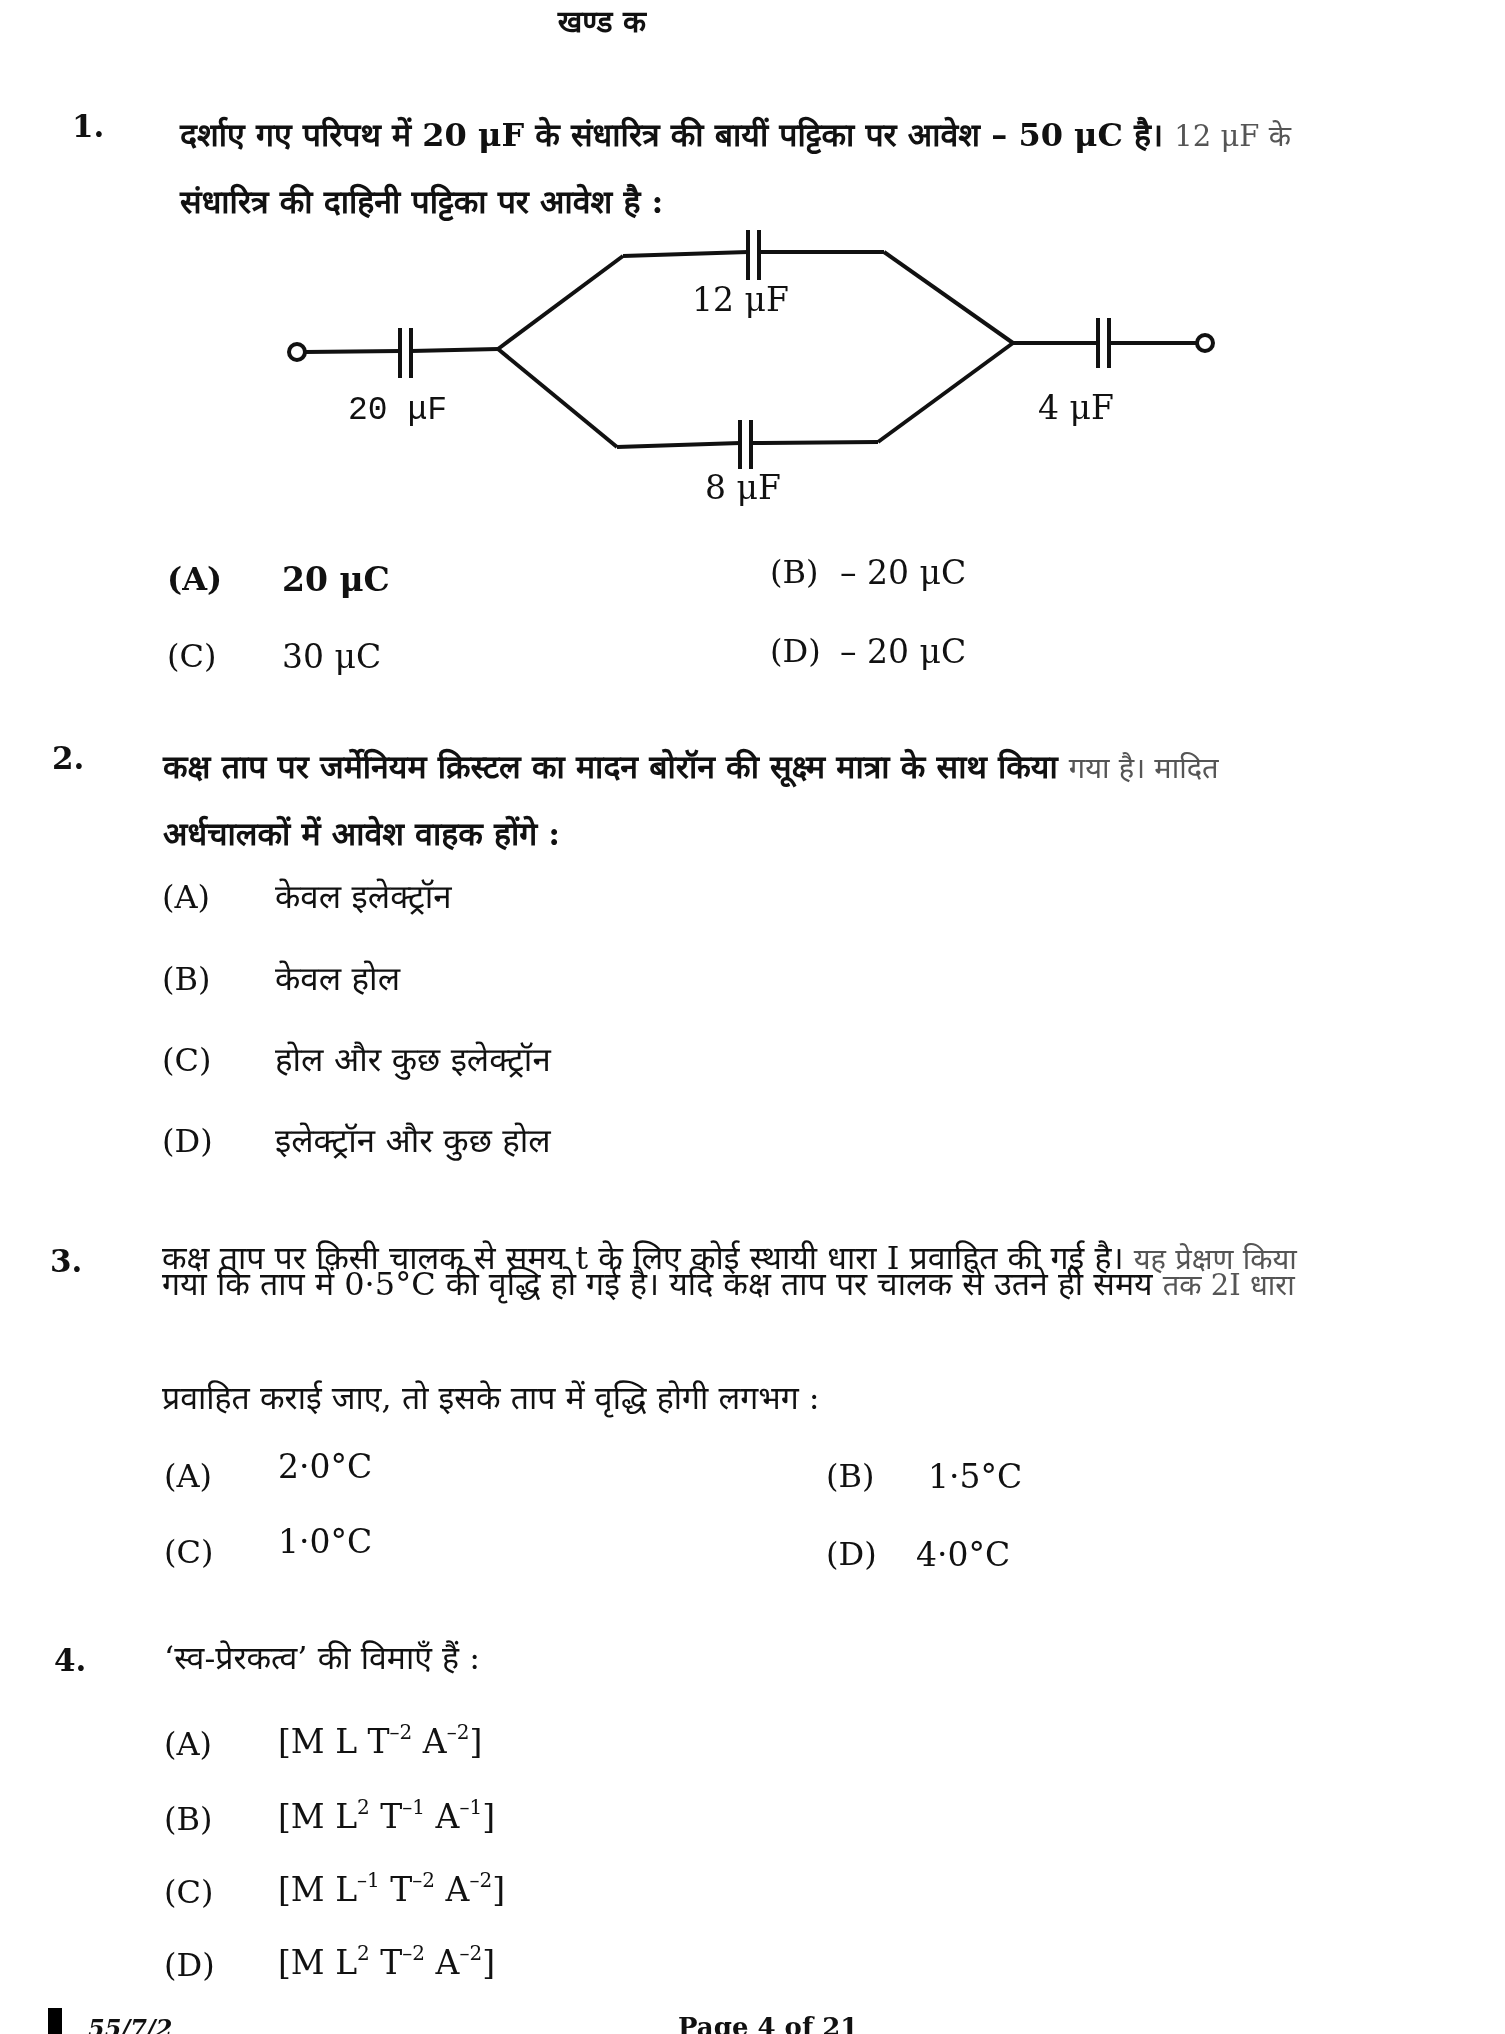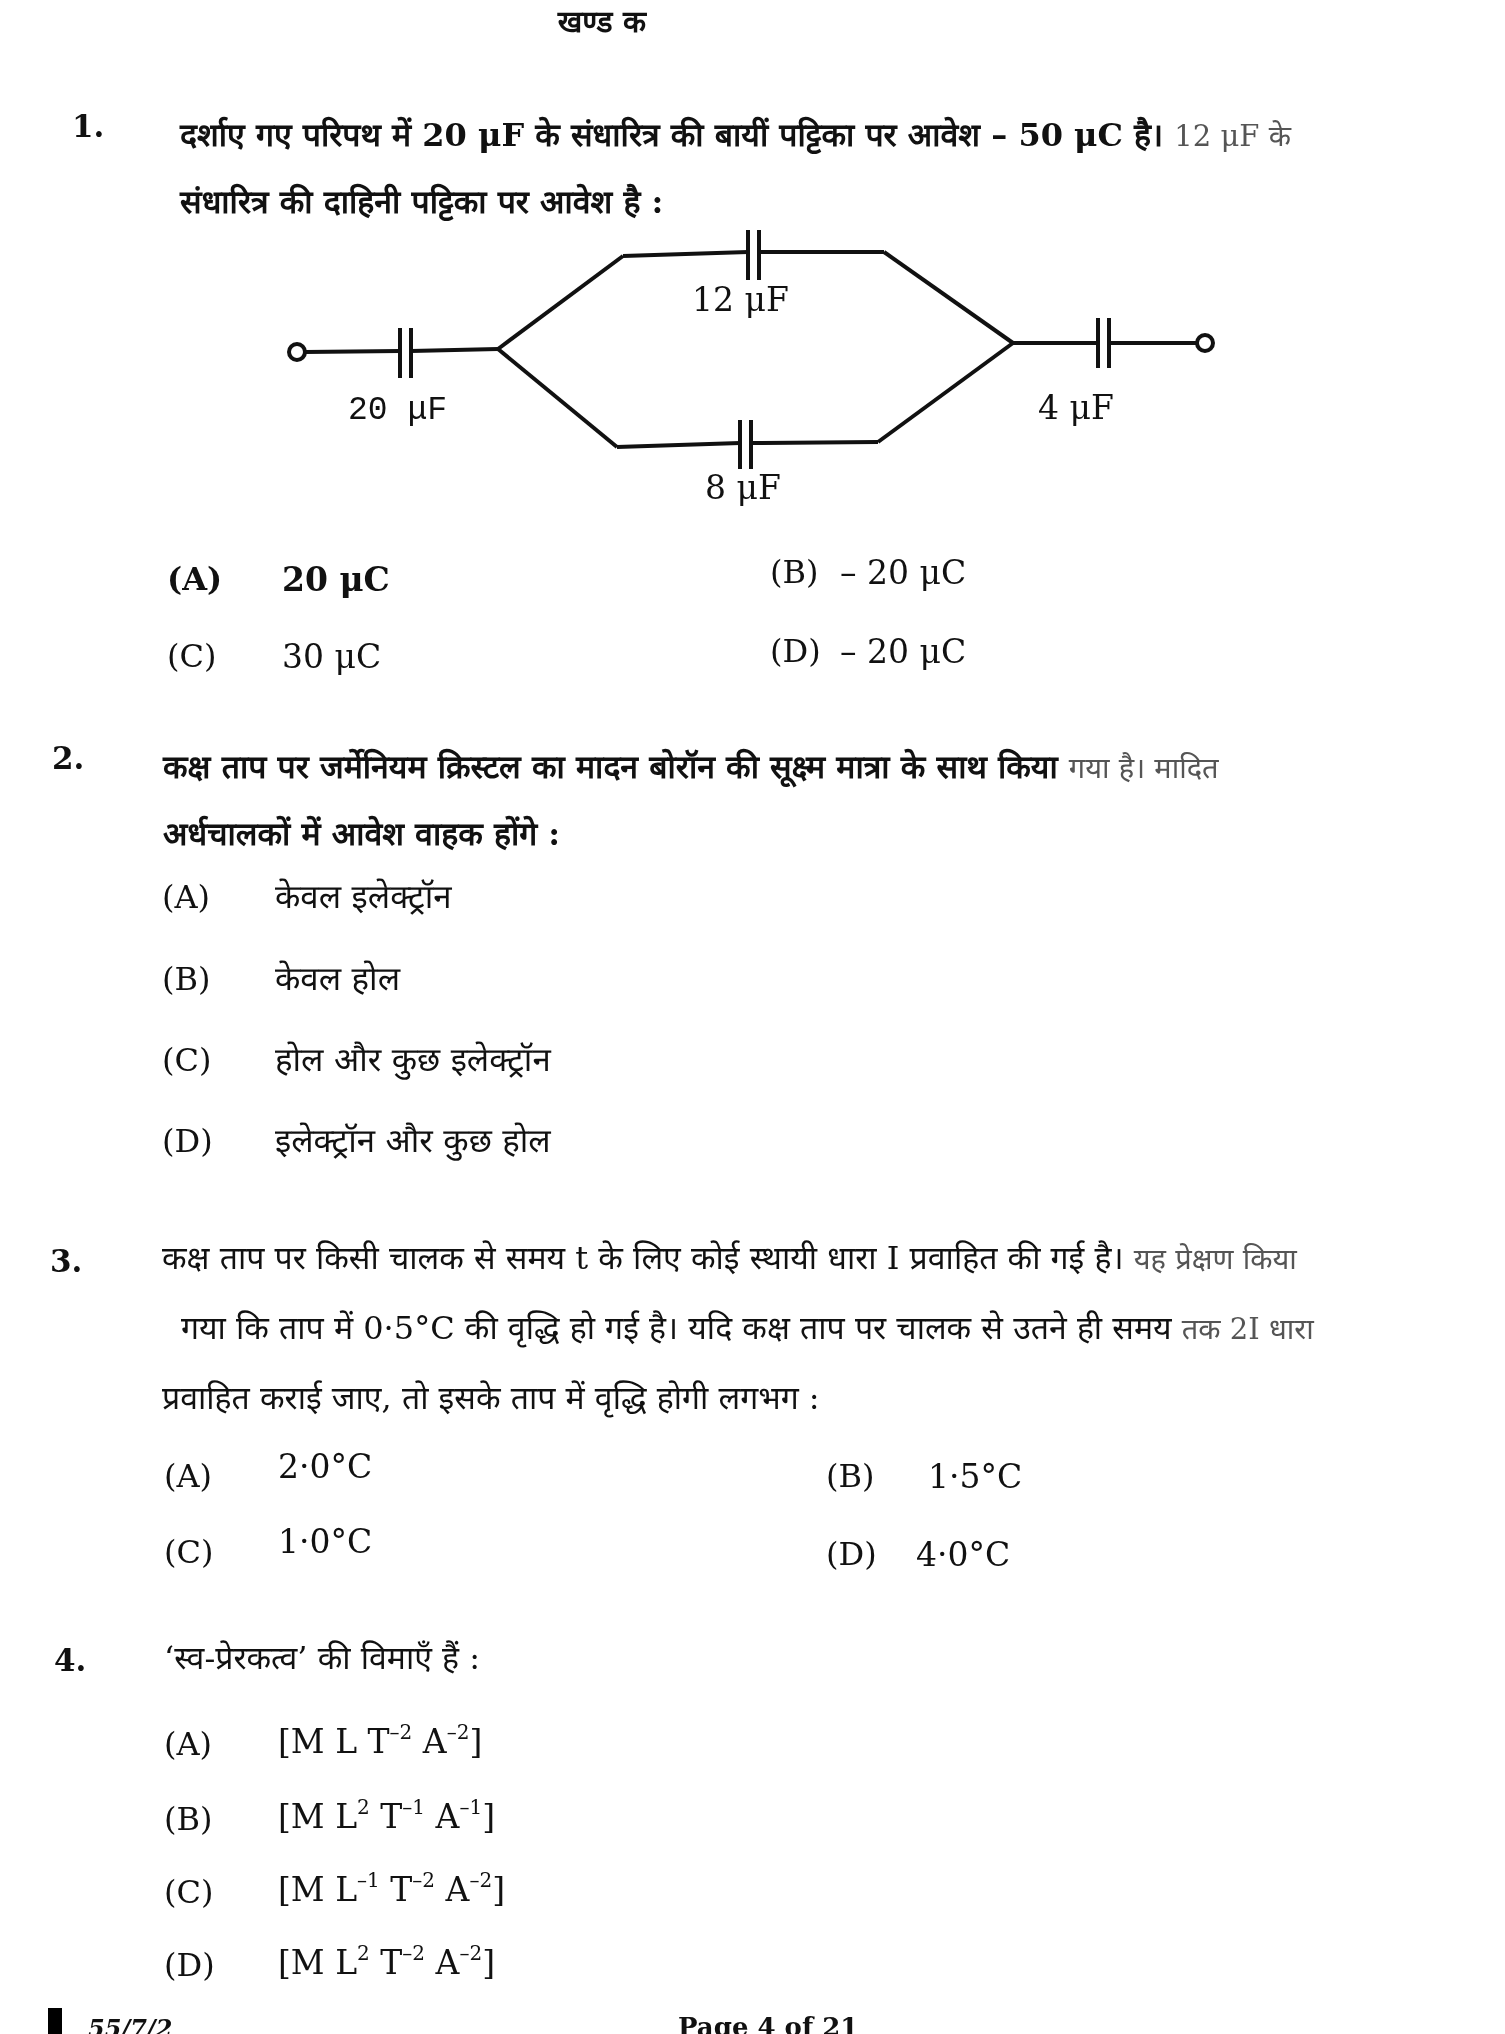--- a/index.html
+++ b/index.html
@@ -103,21 +103,21 @@
     <div class="abs opt-text" style="left:275px;top:1117px;">इलेक्ट्रॉन और कुछ होल</div>
   </div>
 </div>
 
 <div>
   <div class="abs qnum" style="left:50px;top:1243px;">3.</div>
   <div class="abs qtext" style="left:162px;top:1235px;">
     <span>कक्ष ताप पर किसी चालक से समय t के लिए कोई स्थायी धारा I प्रवाहित की गई है।</span>
     <span class="faded">यह प्रेक्षण किया</span>
   </div>
-  <div class="abs qtext" style="left:162px;top:1305px;margin-left:19px;">
+  <div class="abs qtext" style="left:162px;top:1261px;">
     <span>गया कि ताप में 0·5°C की वृद्धि हो गई है। यदि कक्ष ताप पर चालक से उतने ही समय</span>
     <span class="faded">तक 2I धारा</span>
   </div>
   <div class="abs qtext" style="left:162px;top:1375px;">प्रवाहित कराई जाए, तो इसके ताप में वृद्धि होगी लगभग :</div>
 
   <div>
     <div class="abs opt-label" style="left:164px;top:1457px;">(A)</div>
     <div class="abs opt-text" style="left:278px;top:1522px;">1·0°C</div>
     <div class="abs opt-label" style="left:826px;top:1457px;">(B)</div>
     <div class="abs opt-text" style="left:916px;top:1457px;margin-left:12px;">1·5°C</div>

